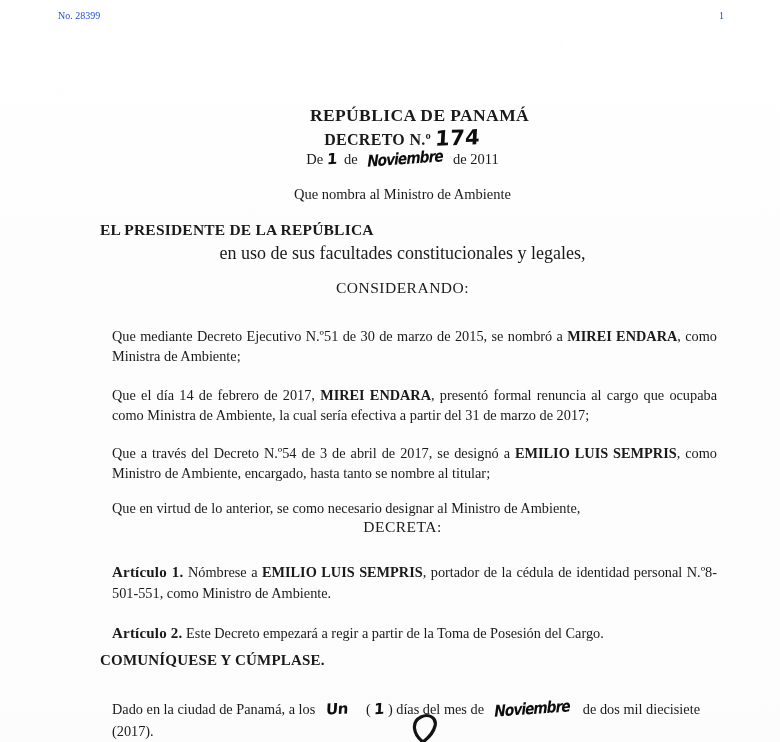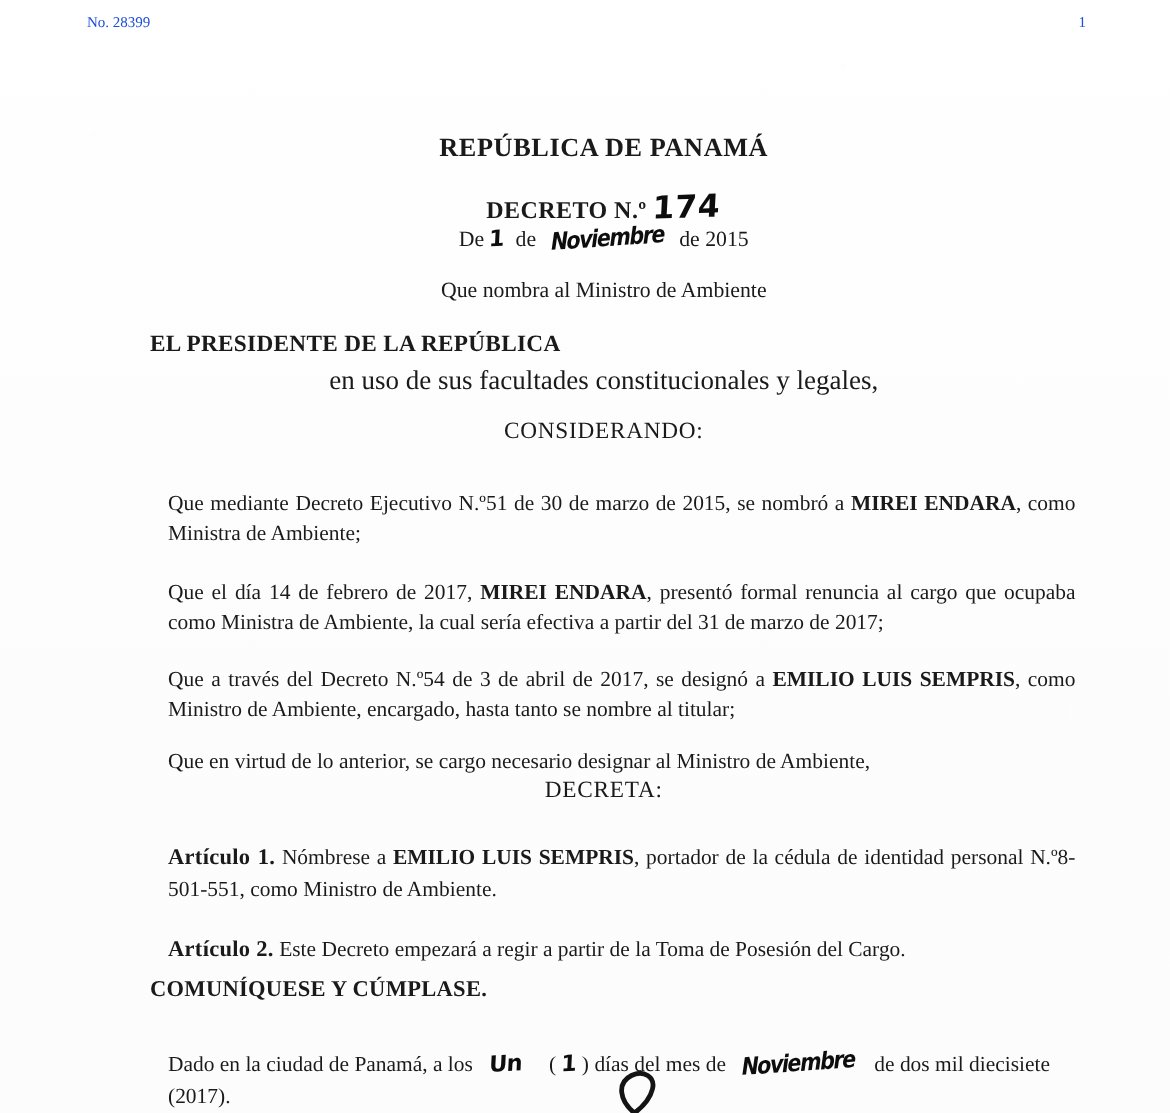--- a/index.html
+++ b/index.html
@@ -70,21 +70,21 @@
 
   
   .body-block {
     position: absolute;
     left: 100px;
     top: 0;
     width: 605px;
   }
 
   h1.title {
-    margin: 0;
+    margin: 17px;
     font-size: 17.5px;
     font-weight: bold;
     letter-spacing: .4px;
     text-align: center;
   }
 
   .decreto-line {
     text-align: center;
     font-size: 16px;
     font-weight: bold;
@@ -185,38 +185,38 @@
     <div class="decreto-line" style="position:absolute; top:126px; left:0; width:605px;">
       <span>DECRETO N.º</span>
       <span class="hand num">174</span>
     </div>
 
     <div class="fecha-line" style="position:absolute; top:149px; left:0; width:605px;">
       <span>De</span>
       <span class="hand small">1</span>
       &nbsp;<span>de</span>
       <span class="hand month">Noviembre</span>
-      <span>de 2015</span>
+      <span>de 2011</span>
     </div>
 
     <div class="subtitle" style="position:absolute; top:186px; left:0; width:605px;">Que nombra al Ministro de Ambiente</div>
 
     <div class="presidente" style="position:absolute; top:221px; left:0; width:605px;">EL PRESIDENTE DE LA REPÚBLICA</div>
 
     <div class="facultades" style="position:absolute; top:243px; left:0; width:605px;">en uso de sus facultades constitucionales y legales,</div>
 
     <div class="section-head" style="position:absolute; top:279px; left:0; width:605px;">CONSIDERANDO:</div>
 
     <p class="para" style="position:absolute; top:314px; left:0; width:605px;">Que mediante Decreto Ejecutivo N.º51 de 30 de marzo de 2015, se nombró a <b>MIREI ENDARA</b>, como Ministra de Ambiente;</p>
 
     <p class="para" style="position:absolute; top:373px; left:0; width:605px;">Que el día 14 de febrero de 2017, <b>MIREI ENDARA</b>, presentó formal renuncia al cargo que ocupaba como Ministra de Ambiente, la cual sería efectiva a partir del 31 de marzo de 2017;</p>
 
     <p class="para" style="position:absolute; top:431px; left:0; width:605px;">Que a través del Decreto N.º54 de 3 de abril de 2017, se designó a <b>EMILIO LUIS SEMPRIS</b>, como Ministro de Ambiente, encargado, hasta tanto se nombre al titular;</p>
 
-    <p class="para" style="position:absolute; top:486px; left:0; width:605px;">Que en virtud de lo anterior, se cargo necesario designar al Ministro de Ambiente,</p>
+    <p class="para" style="position:absolute; top:486px; left:0; width:605px;">Que en virtud de lo anterior, se como necesario designar al Ministro de Ambiente,</p>
 
     <div class="section-head" style="position:absolute; top:518px; left:0; width:605px;">DECRETA:</div>
 
     <p class="para" style="position:absolute; top:550px; left:0; width:605px;">
       <span class="left-head">Artículo 1.</span>
       <span>Nómbrese a <b>EMILIO LUIS SEMPRIS</b>, portador de la cédula de identidad personal N.º8-501-551, como Ministro de Ambiente.</span>
     </p>
 
     <p class="para" style="position:absolute; top:611px; left:0; width:605px;">
       <span class="left-head">Artículo 2.</span>

